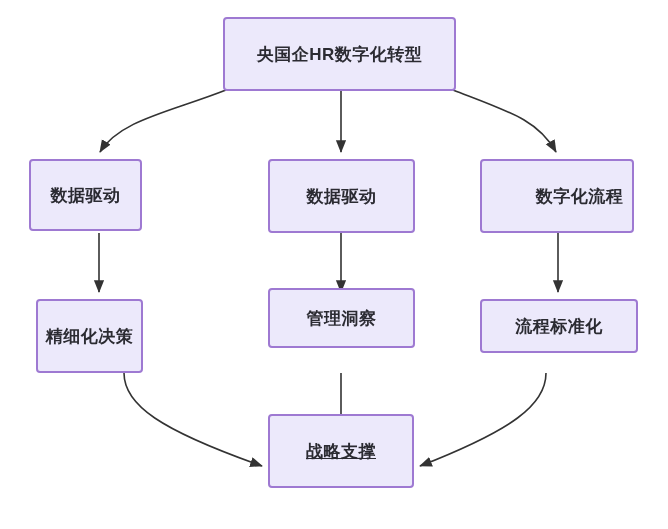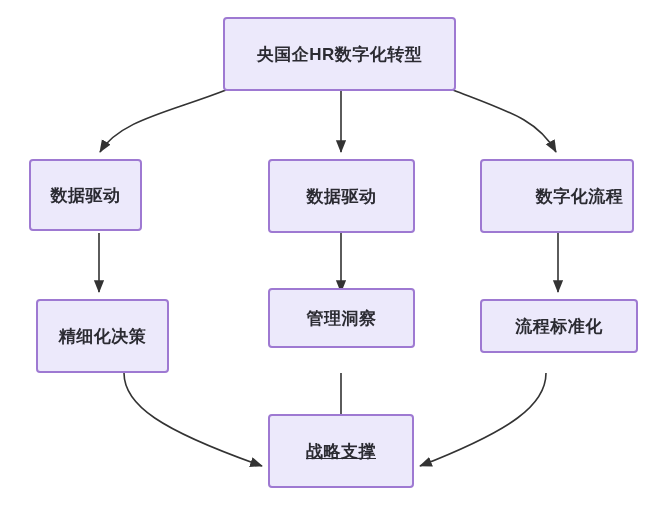--- a/index.html
+++ b/index.html
@@ -85,21 +85,21 @@
   </div>
 
   <div class="node" style="left:268px; top:159px; width:147px; height:74px;">
     <span class="node-label">数据驱动</span>
   </div>
 
   <div class="node" style="left:480px; top:159px; width:154px; height:74px;padding-left:45px;">
     <span class="node-label">数字化流程</span>
   </div>
 
-  <div class="node" style="left:36px; top:299px; width:133px; height:74px;">
+  <div class="node" style="left:36px; top:299px; width:107px; height:74px;">
     <span class="node-label">精细化决策</span>
   </div>
 
   <div class="node" style="left:268px; top:288px; width:147px; height:60px;">
     <span class="node-label">管理洞察</span>
   </div>
 
   <div class="node" style="left:480px; top:299px; width:158px; height:54px;">
     <span class="node-label">流程标准化</span>
   </div>

